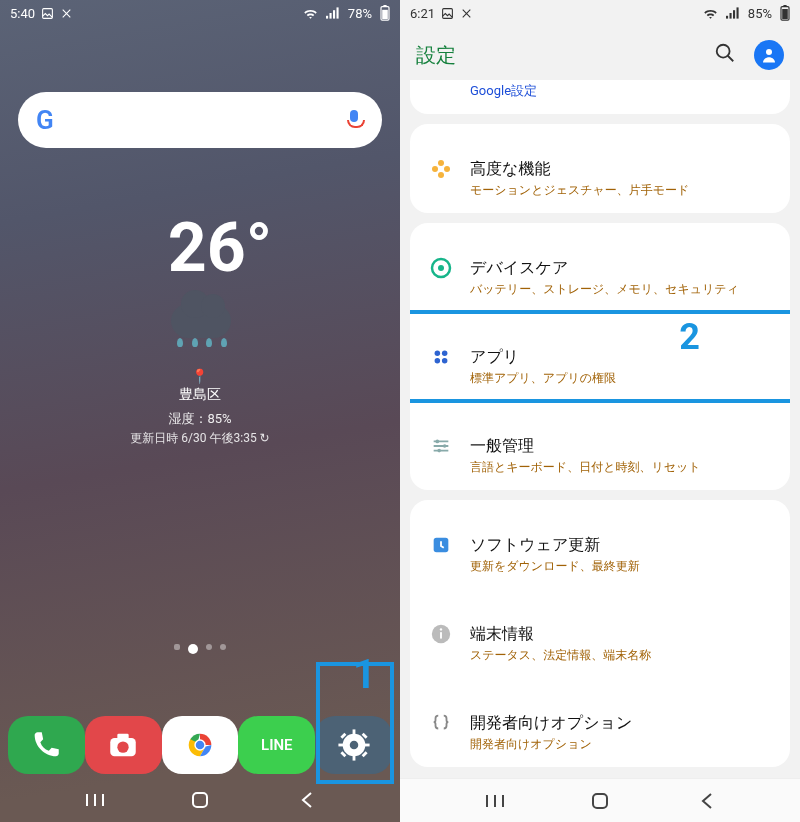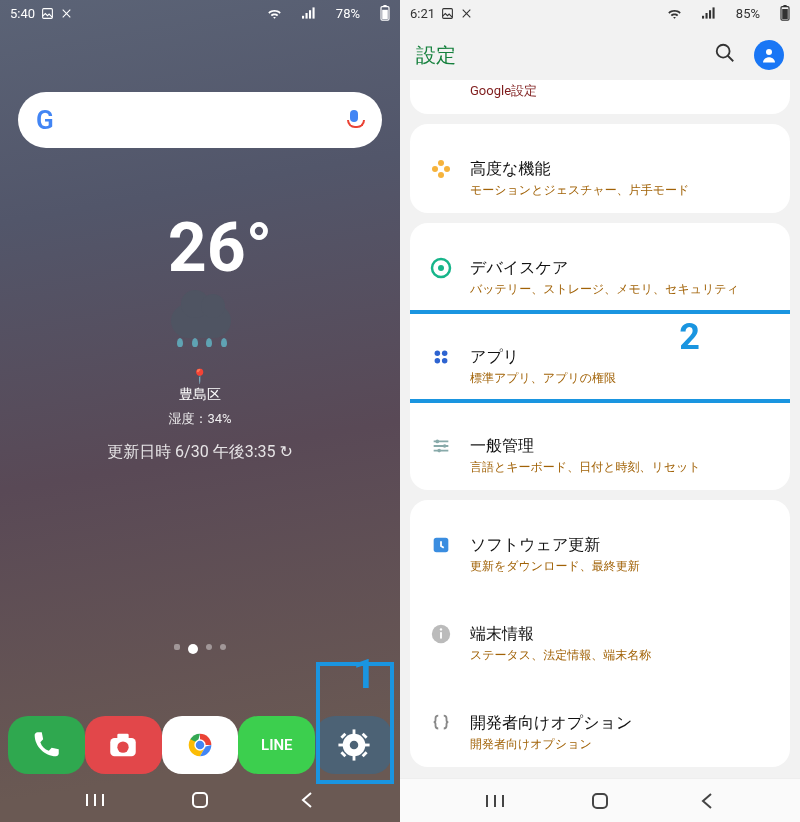--- a/index.html
+++ b/index.html
@@ -22,21 +22,21 @@
 }
 .status-bar {
   height: 26px;
   display: flex;
   justify-content: space-between;
   align-items: center;
   padding: 0 10px;
   font-size: 13px;
 }
 .status-left { display: flex; align-items: center; gap: 6px; }
-.status-right { display: flex; align-items: center; gap: 20px; }
+.status-right { display: flex; align-items: center; gap: 8px; }
 .status-ico svg { display: block; }
 .screen-left .status-bar { color: #fff; }
 
 .search-pill {
   margin: 66px 18px 0;
   background: #fff;
   border-radius: 28px;
   height: 56px;
   display: flex;
   align-items: center;
@@ -65,21 +65,21 @@
   position:absolute; left:14px; top:10px; width:60px; height:34px;
   background:#4f5462; border-radius:20px;
 }
 .cloud::before { content:""; position:absolute; left:10px; top:-14px; width:28px; height:28px; background:#4f5462; border-radius:50%; }
 .cloud::after { content:""; position:absolute; left:30px; top:-10px; width:24px; height:24px; background:#4f5462; border-radius:50%; }
 .drops { position:absolute; left:20px; top:44px; width:50px; display:flex; justify-content:space-between; }
 .drops span { width:6px; height:9px; background:#5fa3b3; border-radius:50% 50% 50% 50% / 60% 60% 40% 40%; }
 .pin { font-size: 14px; margin-top: 2px; }
 .loc { font-size: 14px; margin-top: 2px; font-weight: 400; }
 .humidity { font-size: 13px; margin-top: 6px; opacity: .9; }
-.updated { font-size: 16px; margin-top: 14px; opacity: .85; }
+.updated { font-size: 12px; margin-top: 2px; opacity: .85; }
 
 .page-dots { position:absolute; bottom:168px; left:0; right:0; display:flex; justify-content:center; gap:8px; }
 .dot { width:6px; height:6px; border-radius:50%; background:rgba(255,255,255,.4); }
 .dot.house { width:10px; height:10px; background:#fff; }
 .dot.sq { border-radius:2px; }
 
 .dock {
   position:absolute; bottom:48px; left:0; right:0;
   display:flex; justify-content:space-evenly; align-items:center; padding:0 8px;
 }
@@ -120,21 +120,21 @@
   padding: 14px 16px 6px;
 }
 .settings-title { font-size:20px; font-weight:500; color:#15803d; }
 .header-actions { display:flex; align-items:center; gap:18px; }
 .avatar { width:30px; height:30px; border-radius:50%; background:#1976f5; display:flex; align-items:center; justify-content:center; }
 .avatar svg { width:18px; height:18px; }
 
 .settings-body { padding: 4px 10px 0; }
 .cut-row {
   background:#fff; border-radius:0 0 18px 18px; padding:2px 20px 14px 60px;
-  color:#7f1d1d; font-size:13px; margin-bottom:10px;
+  color:#1d4ed8; font-size:13px; margin-bottom:10px;
 }
 .group { background:#fff; border-radius:18px; margin-bottom:10px; overflow:hidden; }
 .row {
   display:flex; align-items:center; gap:16px;
   padding: 14px 18px;
   position:relative;
 }
 .row-ico {
   width:26px; height:26px; display:flex; align-items:center; justify-content:center; flex-shrink:0;
 }
@@ -205,21 +205,21 @@
       <div class="cloud"></div>
       <div class="drops">
           <span></span>
           <span></span>
           <span></span>
           <span></span>
         </div>
     </div>
     <div class="pin">📍</div>
     <div class="loc">豊島区</div>
-    <div class="humidity">湿度：34%</div>
+    <div class="humidity">湿度：85%</div>
     <div class="updated">更新日時 6/30 午後3:35 ↻</div>
   </div>
 
   <div class="page-dots">
     <div class="dot sq"></div>
       <div class="dot house"></div>
       <div class="dot"></div>
       <div class="dot"></div>
   </div>
 

